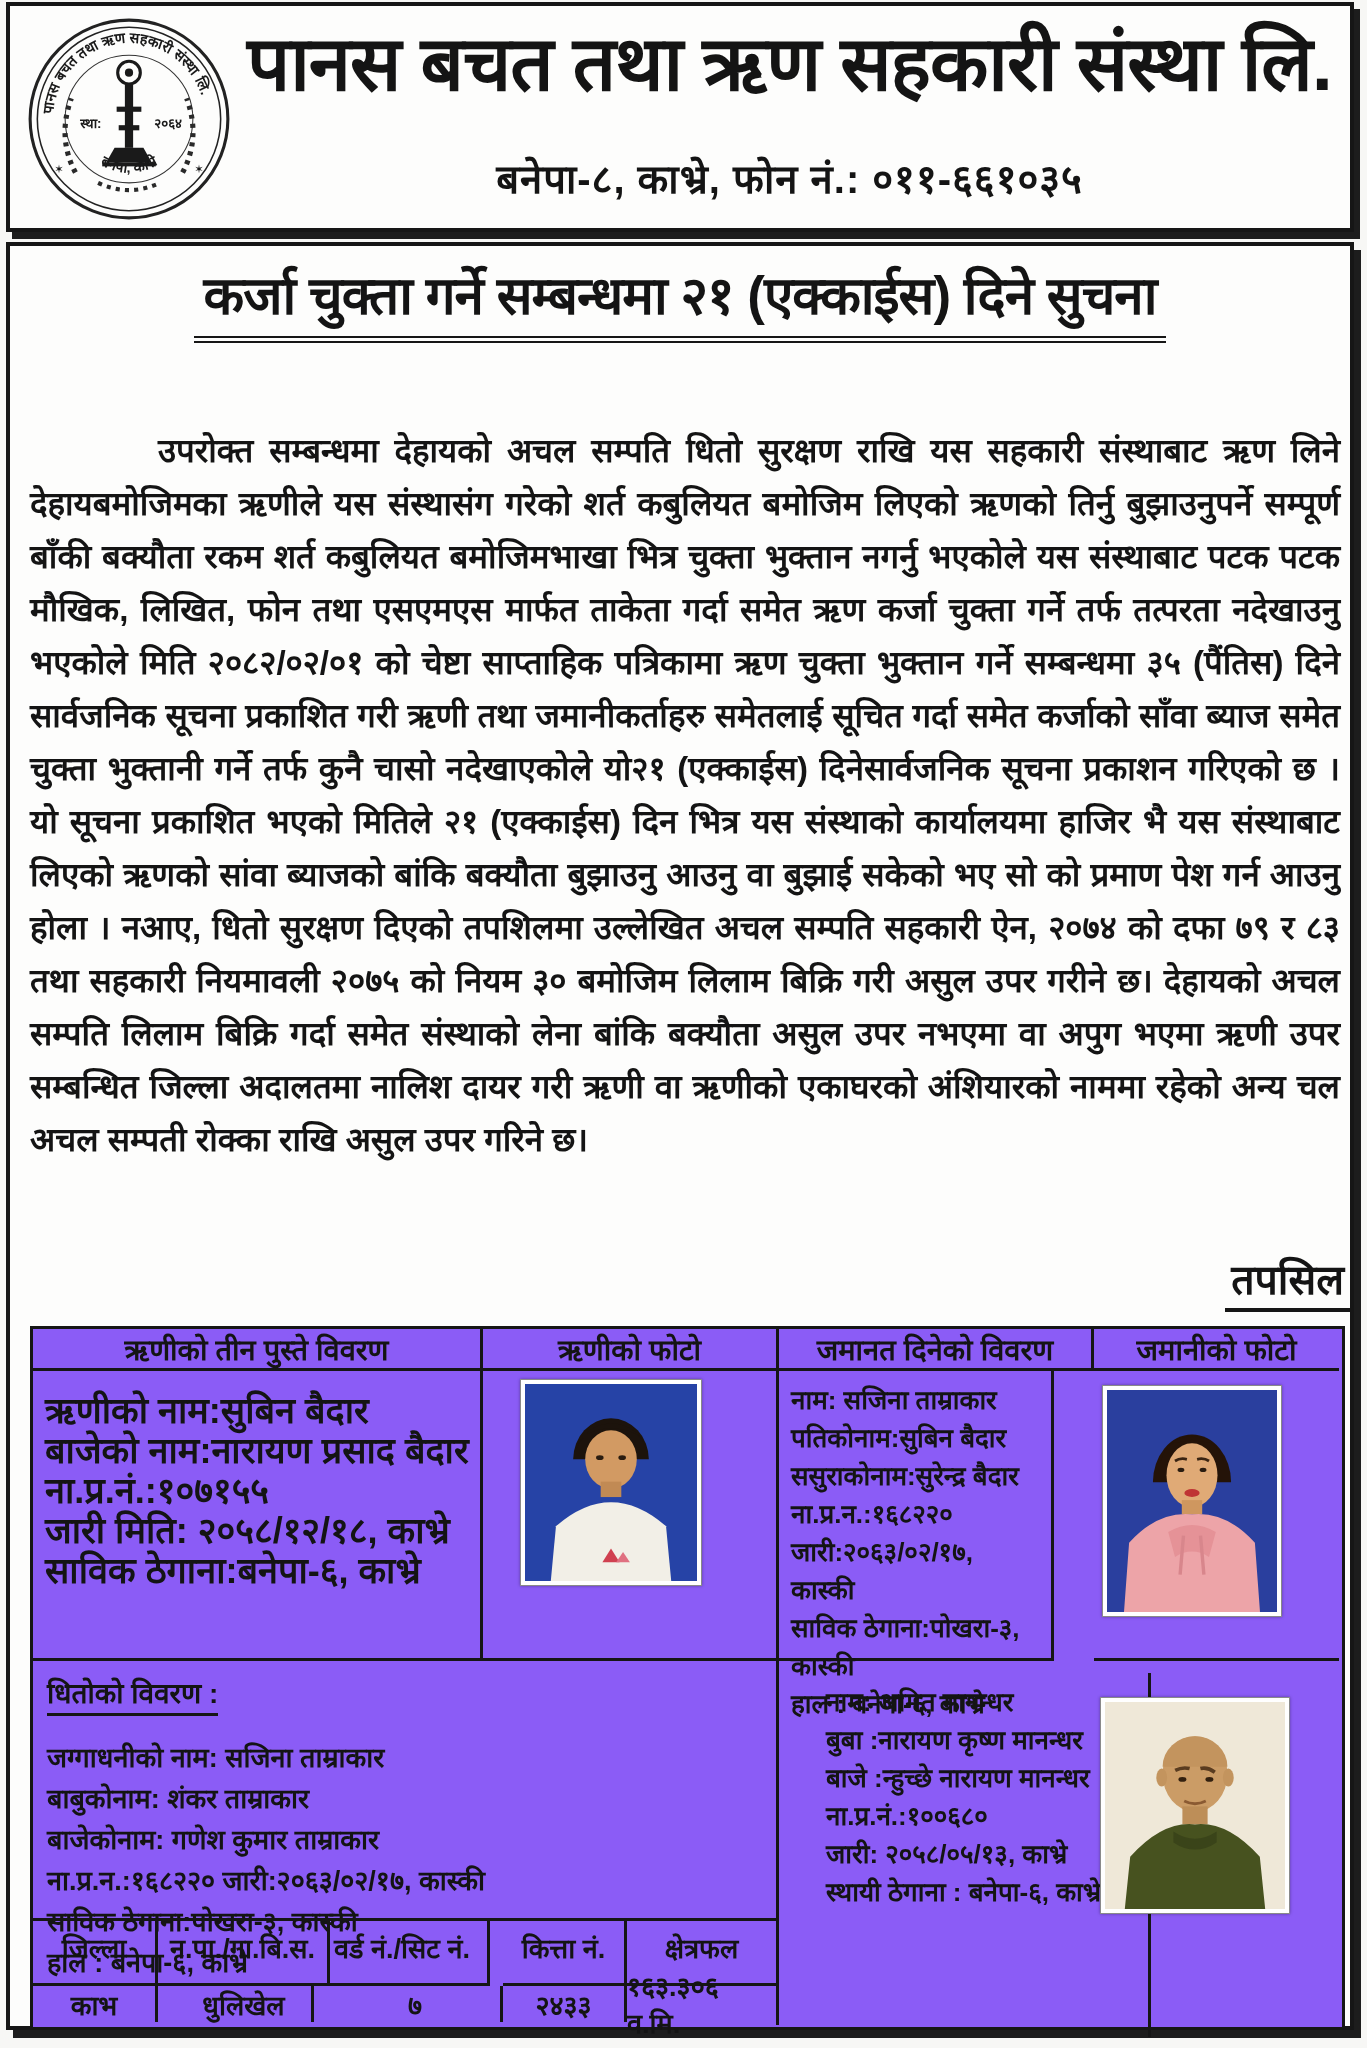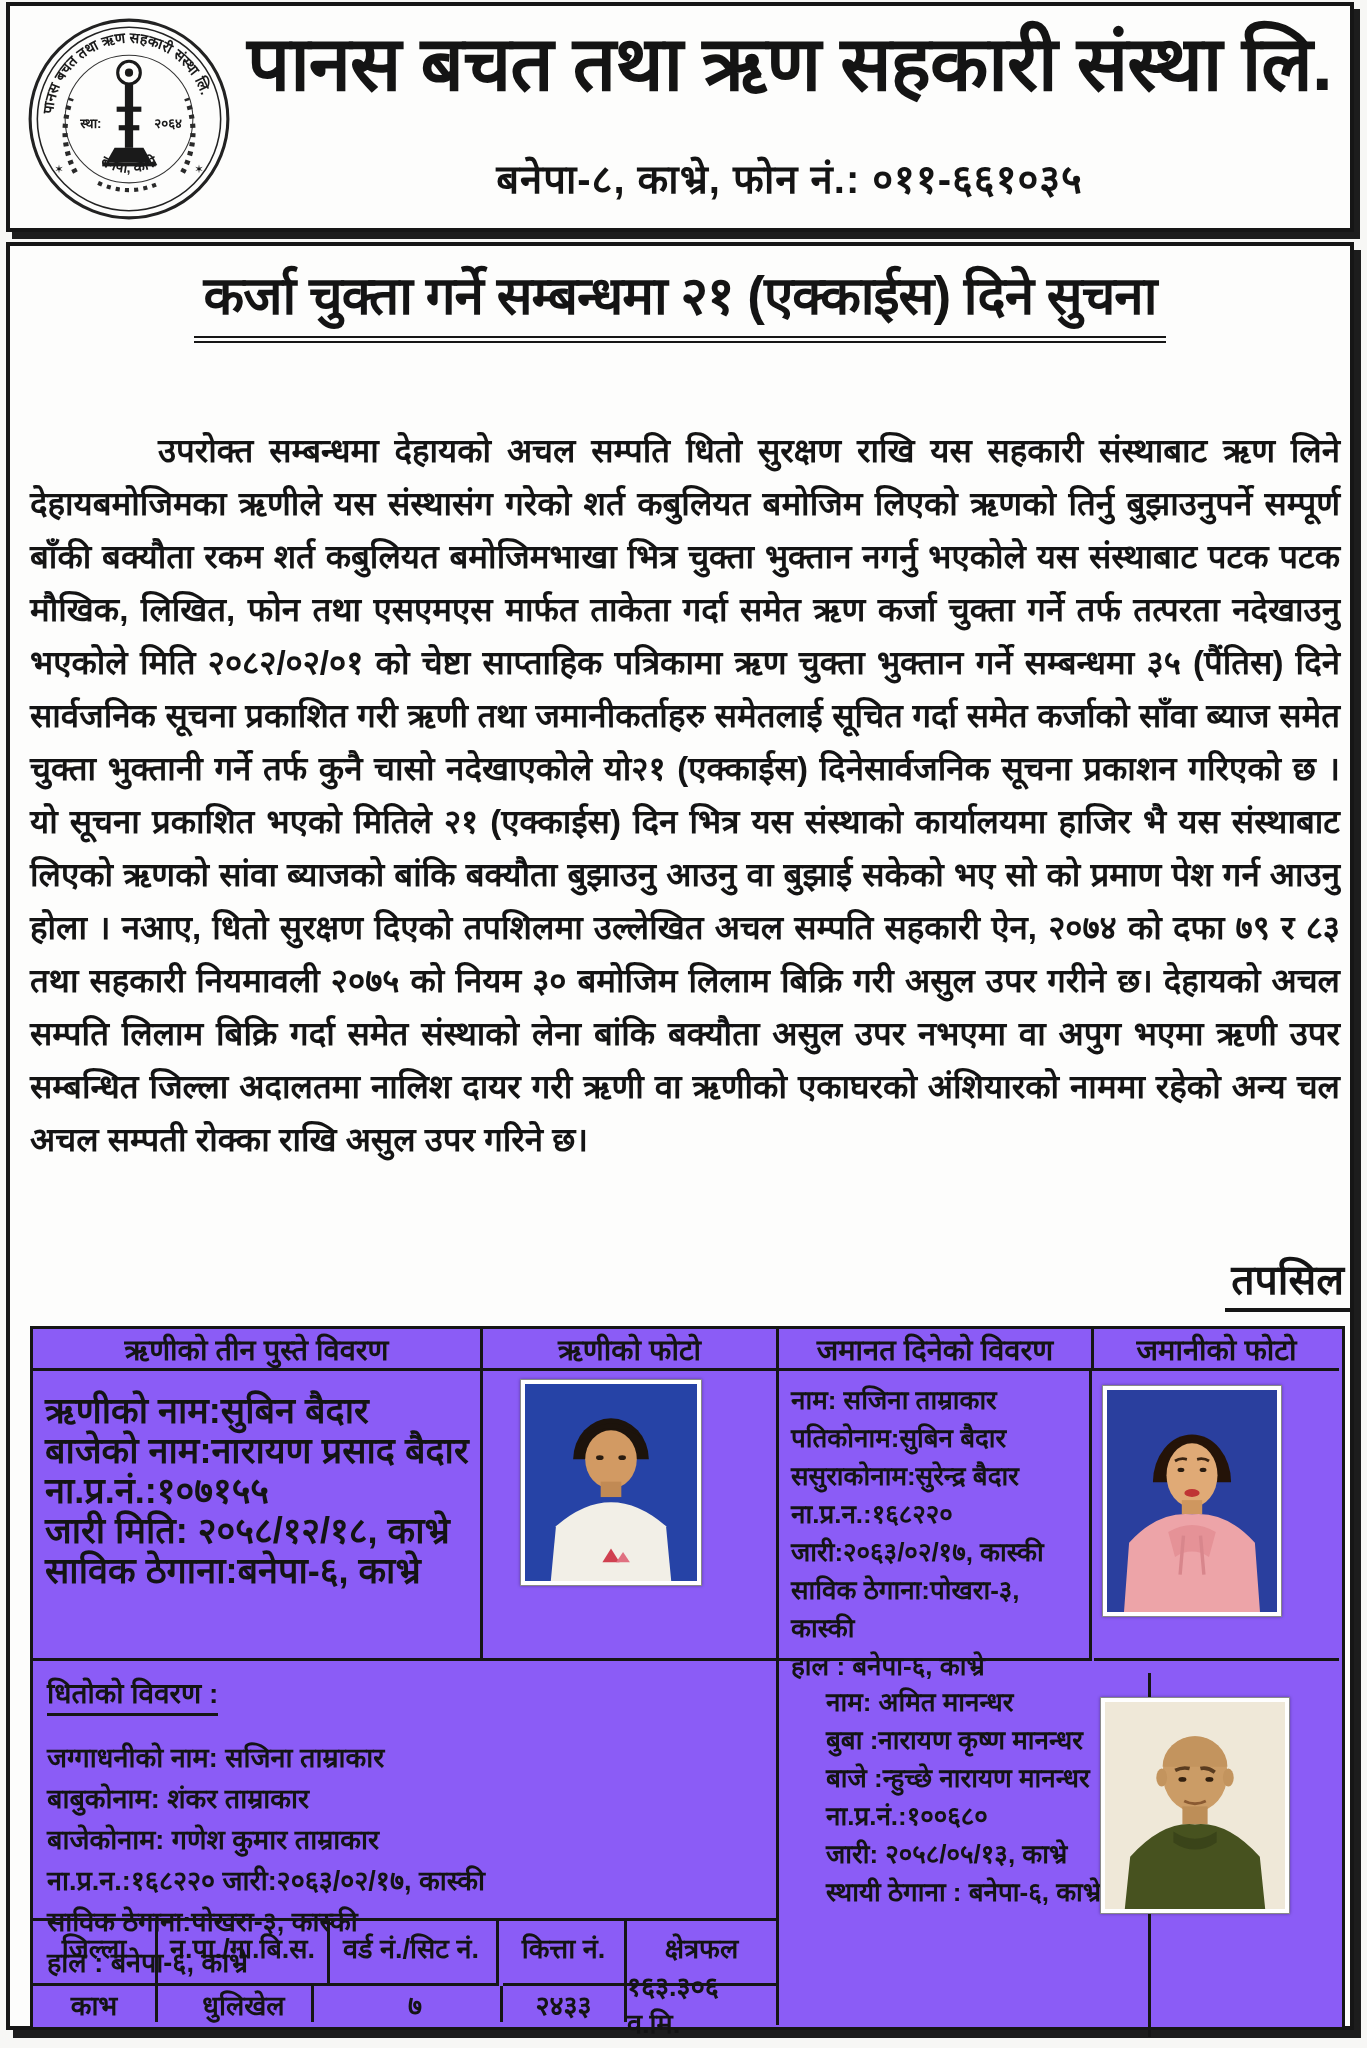--- a/index.html
+++ b/index.html
@@ -136,21 +136,21 @@
           <ellipse cx="43.5" cy="43" rx="2.2" ry="1.4" fill="#2a1c10"></ellipse>
           <ellipse cx="56.5" cy="43" rx="2.2" ry="1.4" fill="#2a1c10"></ellipse>
           <rect x="44" y="57" width="12" height="9" fill="#c18a54"></rect>
           <path d="M15,115 L18,83 Q34,69 50,69 Q66,69 82,83 L85,115 Z" fill="#f2efe7"></path>
           <path d="M50,96 l5,8 l-10,0 Z" fill="#d04050"></path>
           <path d="M57,98 l4,6 l-8,0 Z" fill="#e07080"></path>
         </svg>
       </div>
     </div>
 
-    <div class="cell details-sm br bb" style="left:746px;top:42px;width:313px;height:290px;">
+    <div class="cell details-sm br bb" style="left:746px;top:42px;width:275px;height:290px;">
       <div class="line">नाम: सजिना ताम्राकार</div>
       <div class="line">पतिकोनाम:सुबिन बैदार</div>
       <div class="line">ससुराकोनाम:सुरेन्द्र बैदार</div>
       <div class="line">ना.प्र.न.:१६८२२०</div>
       <div class="line">जारी:२०६३/०२/१७, कास्की</div>
       <div class="line">साविक ठेगाना:पोखरा-३, कास्की</div>
       <div class="line">हाल : बनेपा-६, काभ्रे</div>
     </div>
 
     <div class="cell bb" style="left:1061px;top:42px;width:245px;height:290px;">
@@ -181,21 +181,21 @@
           <div class="line">बाजेकोनाम: गणेश कुमार ताम्राकार</div>
           <div class="line">ना.प्र.न.:१६८२२० जारी:२०६३/०२/१७, कास्की</div>
           <div class="line">साविक ठेगाना:पोखरा-३, कास्की</div>
           <div class="line">हाल : बनेपा-६, काभ्रे</div>
         </div>
       </div>
 
       <div class="land-tbl">
         <div class="lt-cell lt-h br" style="left:0;top:0;width:125px;height:65px;border-bottom:3px solid #161616;">जिल्ला</div>
         <div class="lt-cell lt-h br" style="left:125px;top:0;width:172px;height:65px;border-bottom:3px solid #161616;">न.पा./गा.बि.स.</div>
-        <div class="lt-cell lt-h br" style="left:293px;top:0;width:173px;height:65px;border-bottom:3px solid #161616;">वर्ड नं./सिट नं.</div>
+        <div class="lt-cell lt-h br" style="left:284px;top:0;width:173px;height:65px;border-bottom:3px solid #161616;">वर्ड नं./सिट नं.</div>
         <div class="lt-cell lt-h br" style="left:470px;top:0;width:124px;height:65px;border-bottom:3px solid #161616;">कित्ता नं.</div>
         <div class="lt-cell lt-h" style="left:594px;top:0;width:149px;height:65px;border-bottom:3px solid #161616;">क्षेत्रफल</div>
 
         <div class="lt-cell lt-v br" style="left:0;top:65px;width:125px;height:36px;">काभ</div>
         <div class="lt-cell lt-v br" style="left:143px;top:65px;width:138px;height:36px;">धुलिखेल</div>
         <div class="lt-cell lt-v br" style="left:297px;top:65px;width:173px;height:36px;">७</div>
         <div class="lt-cell lt-v br" style="left:470px;top:65px;width:124px;height:36px;">२४३३</div>
         <div class="lt-cell lt-v" style="left:594px;top:65px;width:149px;height:36px;">१६३.३०६ व.मि.</div>
       </div>
     </div>

